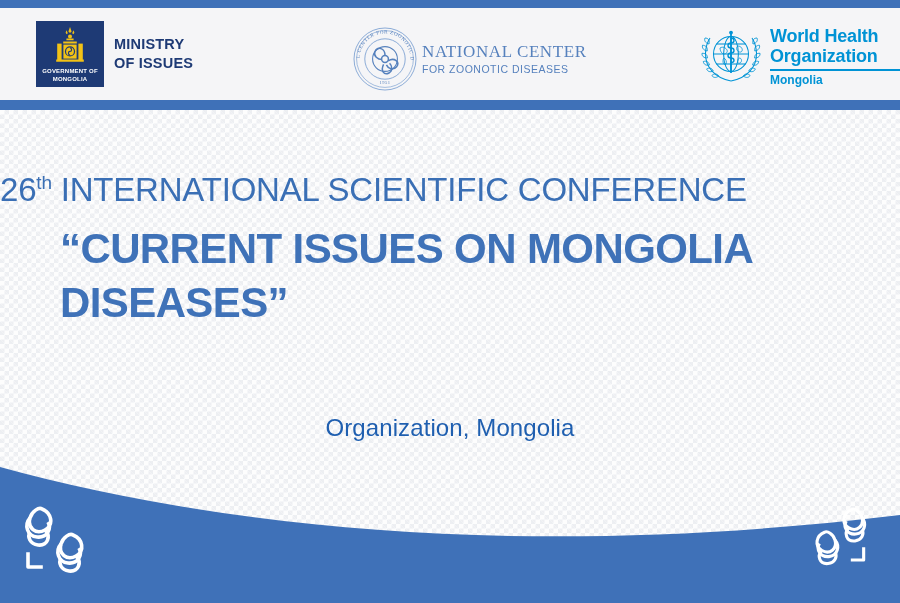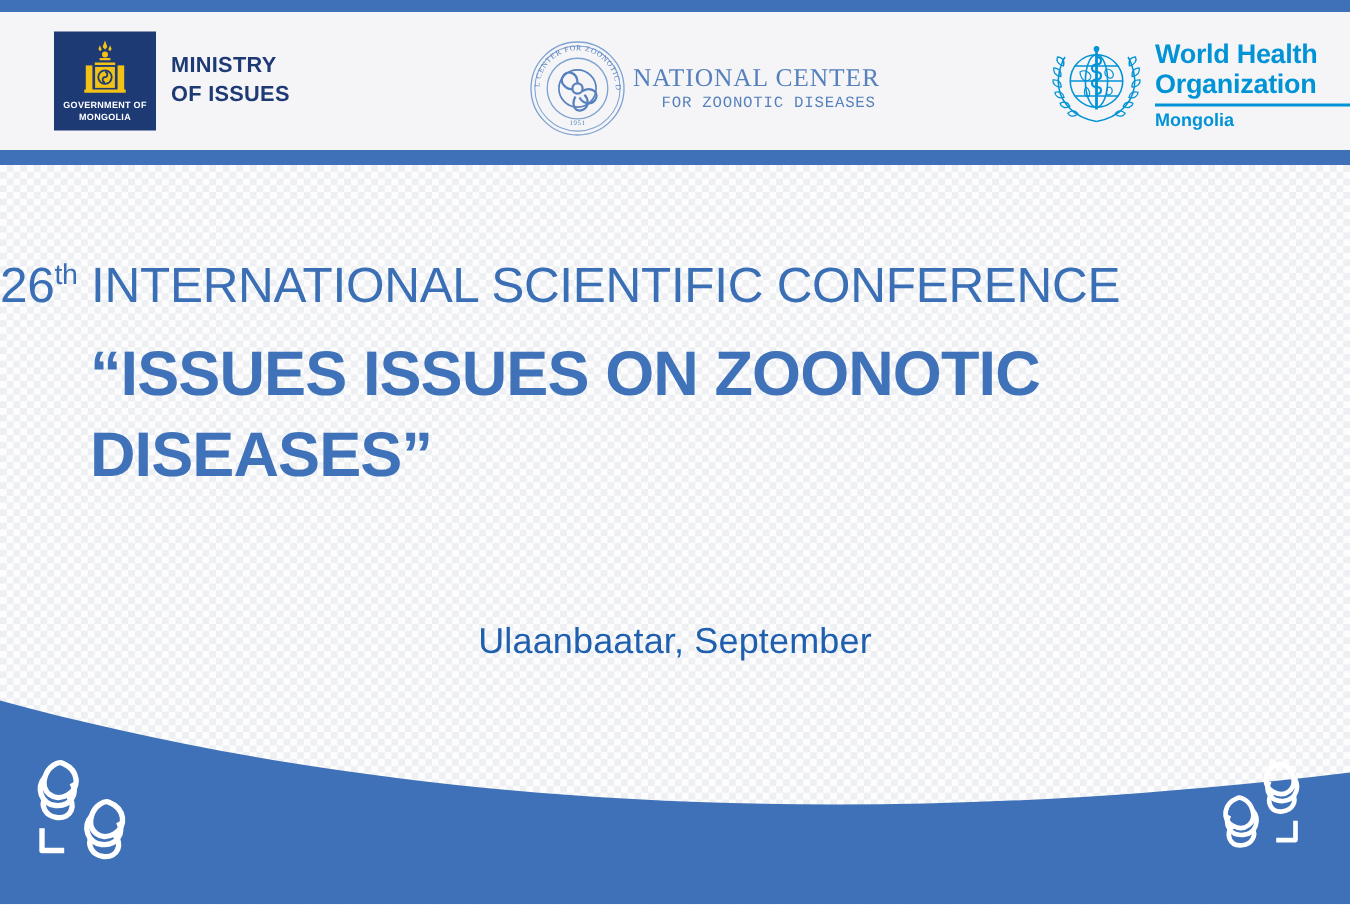--- a/index.html
+++ b/index.html
@@ -109,26 +109,25 @@
   }
   .nczd-name .l1 {
     font-family: "Liberation Serif", serif;
     font-size: 17px;
     letter-spacing: 0.6px;
     line-height: 20px;
     white-space: nowrap;
     text-align: right;
   }
   .nczd-name .l2 {
-    font-family: Liberation Mono, monospace;
+    font-family: Liberation Sans, sans-serif;
     font-size: 10.5px;
     letter-spacing: 0.5px;
     line-height: 14px;
     white-space: nowrap;
-    margin-left: 19px;
   }
 
   
   .who {
     position: absolute;
     left: 700px;
     top: 18px;
     display: flex;
     align-items: flex-start;
   }
@@ -352,25 +351,25 @@
     </div>
 
   </div>
 
   <div class="header-divider"></div>
 
   <div class="body-area">
 
     <div class="title-block">
       <div class="conf-line"><span>26</span><sup>th</sup><span> INTERNATIONAL SCIENTIFIC CONFERENCE</span></div>
-      <div class="theme-line">“ISSUES ISSUES ON ZOONOTIC DISEASES”</div>
+      <div class="theme-line">“CURRENT ISSUES ON MONGOLIA DISEASES”</div>
     </div>
 
     <div class="meta-block">
-      <div class="meta-line">Ulaanbaatar, September</div>
+      <div class="meta-line">Organization, Mongolia</div>
     </div>
 
     <svg class="wave" viewBox="0 0 900 150" preserveAspectRatio="none">
       <path d="M0 28 C220 86 520 118 900 74 L900 150 L0 150 Z" fill="#e2e2de"></path>
       <path d="M0 14 C220 74 520 108 900 62 L900 150 L0 150 Z" fill="#3f71b8"></path>
     </svg>
 
     <svg class="knot knot-left" width="86" height="76" viewBox="0 0 86 76">
       <g fill="none" stroke="#ffffff" stroke-width="3.6" stroke-linejoin="round">
         <path d="M24 10 C34 14 36 26 27 31 C18 36 9 29 12 19 C14 12 21 8 24 10 Z"></path>

